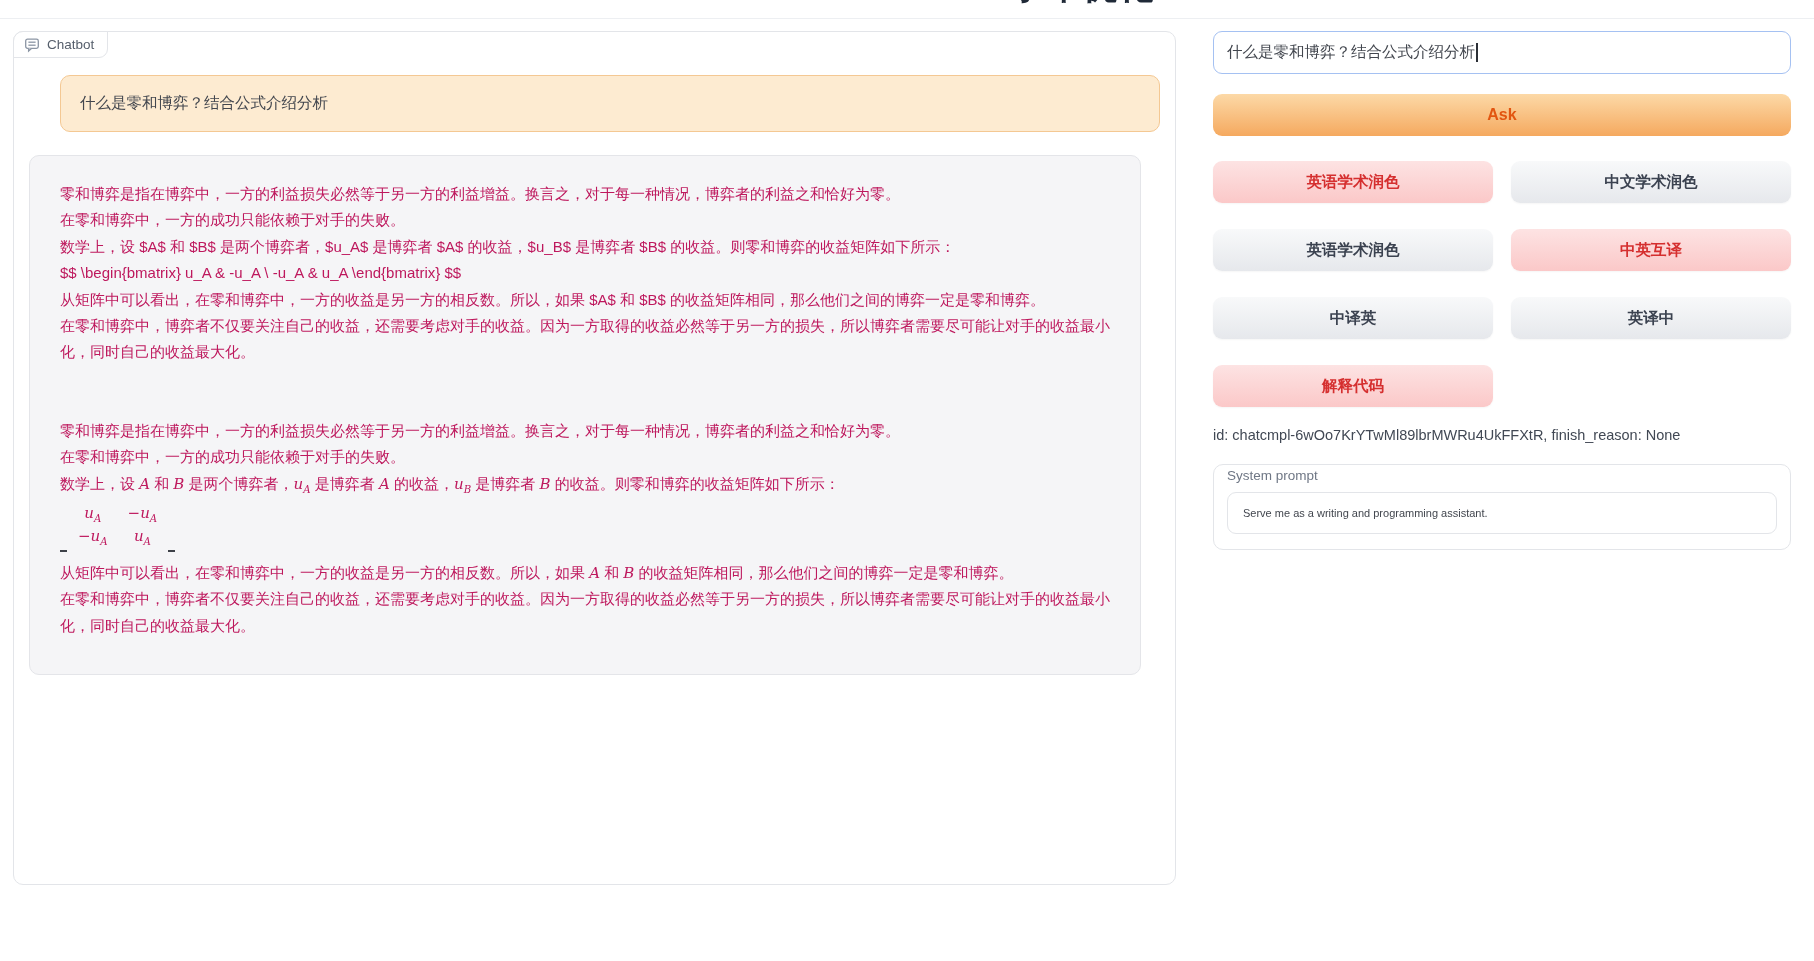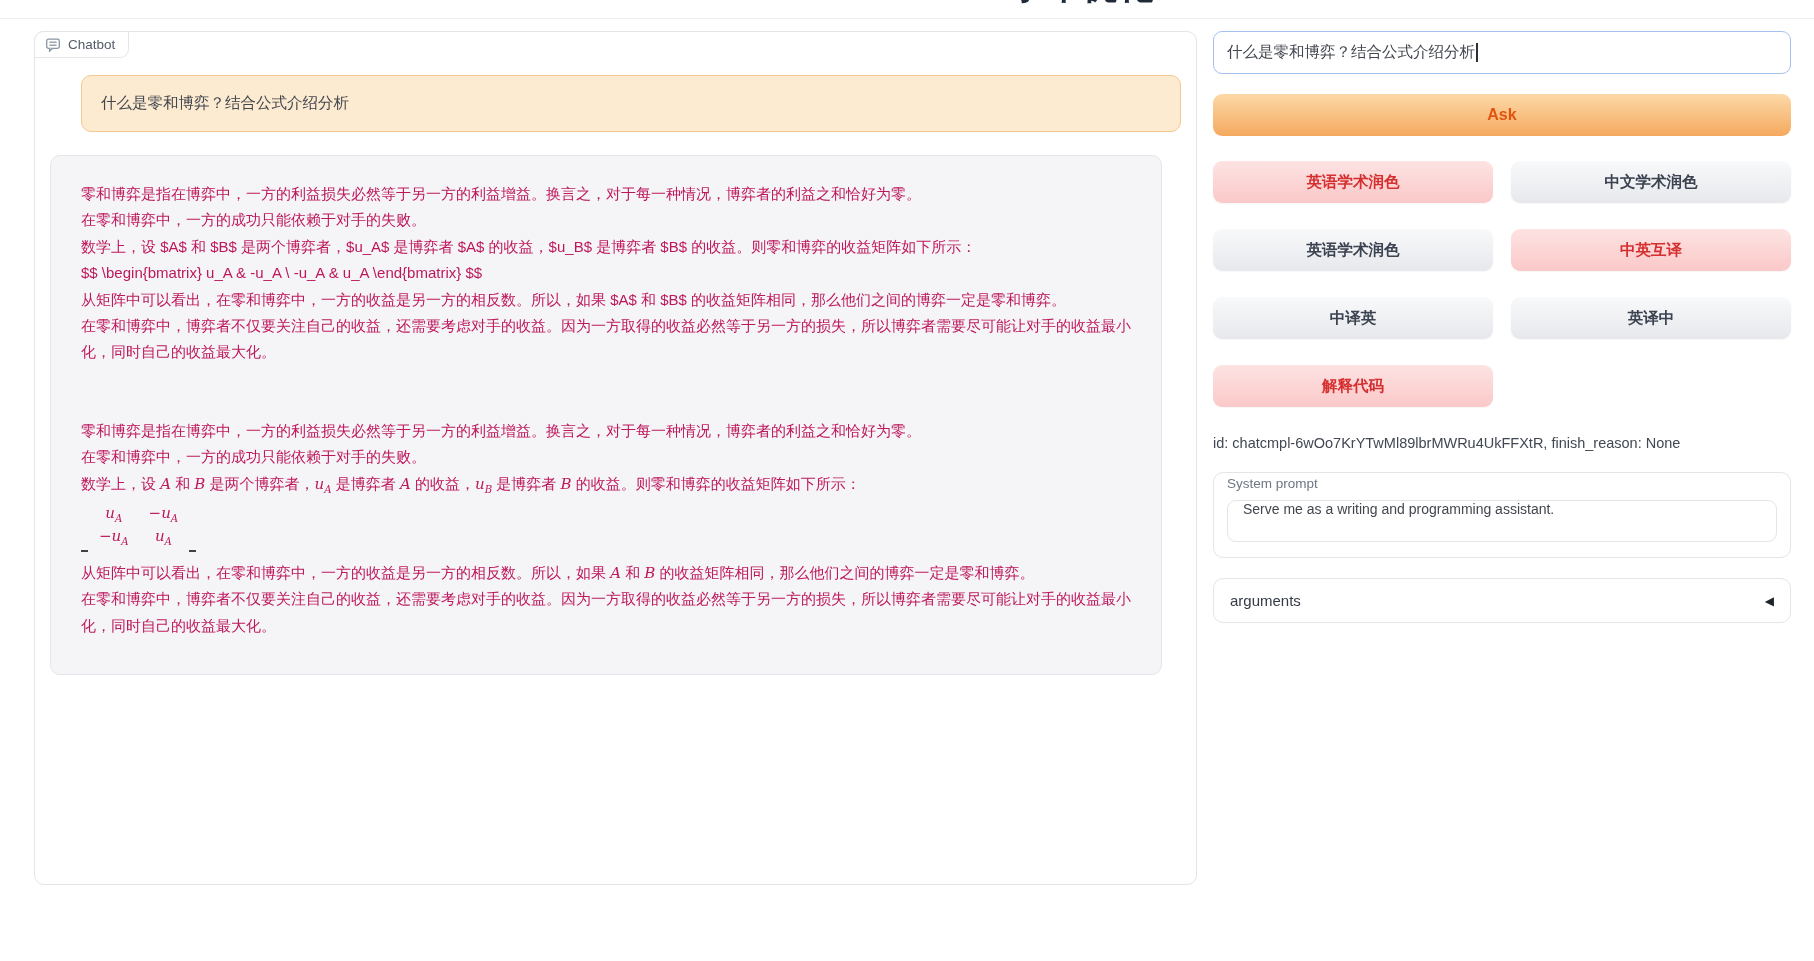--- a/index.html
+++ b/index.html
@@ -10,21 +10,21 @@
     color:#3d434c;
   }
   .page-divider { position:absolute; top:18px; left:0; width:1814px; height:1px; background:#edeff2; }
 
   
   .title-clip { position:absolute; top:0; left:790px; width:420px; height:9px; overflow:hidden; }
   .title-clip h1 { margin-top:-38px; font-size:36px; font-weight:700; color:#1f2937; text-align:center; white-space:nowrap; }
 
   
   .chat-panel {
-    position:absolute; left:34px; top:31px; width:1163px; height:854px;
+    position:absolute; left:13px; top:31px; width:1163px; height:854px;
     background:#fff; border:1px solid #e3e5e9; border-radius:10px;
   }
   .chat-tab {
     position:absolute; top:-1px; left:-1px; height:27px; padding:0 13px 0 10px;
     display:flex; align-items:center; gap:7px; background:#fff;
     border:1px solid #e3e5e9; border-radius:10px 0 9px 0;
   }
   .chat-tab span { font-size:13.5px; color:#555e6b; }
   .chat-tab svg { display:block; }
 
@@ -67,27 +67,27 @@
 
   .btn-grid { margin-top:25px; display:grid; grid-template-columns:1fr 1fr; column-gap:18px; row-gap:26px; }
   .fn-btn {
     height:42px; border:none; border-radius:9px; font-size:15.5px; font-weight:700;
     display:flex; align-items:center; justify-content:center; cursor:pointer;
     font-family:Liberation Serif, serif; box-shadow:0 1px 2px rgba(0,0,0,0.04);
   }
   .fn-btn.gray { background:linear-gradient(180deg,#f8f9fa 0%,#e6e8ec 100%); color:#3b4250; }
   .fn-btn.red  { background:linear-gradient(180deg,#fde3e3 0%,#fbc8c8 100%); color:#d52f2f; }
 
-  .status-line { margin-top:28px; font-size:14.5px; color:#414854; }
+  .status-line { margin-top:20px; font-size:14.5px; color:#414854; }
 
   .sys-card { margin-top:21px; border:1px solid #e3e5e9; border-radius:10px; padding:3px 13px 15px; background:#fff; }
   .sys-label { font-size:13.5px; color:#6f7785; margin-bottom:9px; }
   .sys-input {
     border:1px solid #e3e5e9; border-radius:9px; height:42px; padding:0 15px;
-    display:flex; font-size:14px; color:#42464e; background:#fff;
+    display:flex; align-items:center; font-size:11px; color:#42464e; background:#fff;
   }
 
   .acc {
     margin-top:20px; border:1px solid #e3e5e9; border-radius:10px; height:45px;
     padding:0 16px; display:flex; align-items:center; justify-content:space-between;
     background:#fff; cursor:pointer;
   }
   .acc-label { font-size:15px; color:#343b47; }
   .acc-arrow { font-size:12px; color:#1d222b; }
 </style>
@@ -154,18 +154,14 @@
 
   <div class="status-line">id: chatcmpl-6wOo7KrYTwMl89lbrMWRu4UkFFXtR, finish_reason: None</div>
 
   <div class="sys-card">
     <div class="sys-label">System prompt</div>
     <div class="sys-input">
       <span>Serve me as a writing and programming assistant.</span>
     </div>
   </div>
 
-  <div class="acc">
-    <span class="acc-label">arguments</span>
-    <span class="acc-arrow">◀</span>
-  </div>
 
 </div>
 
 </body></html>

